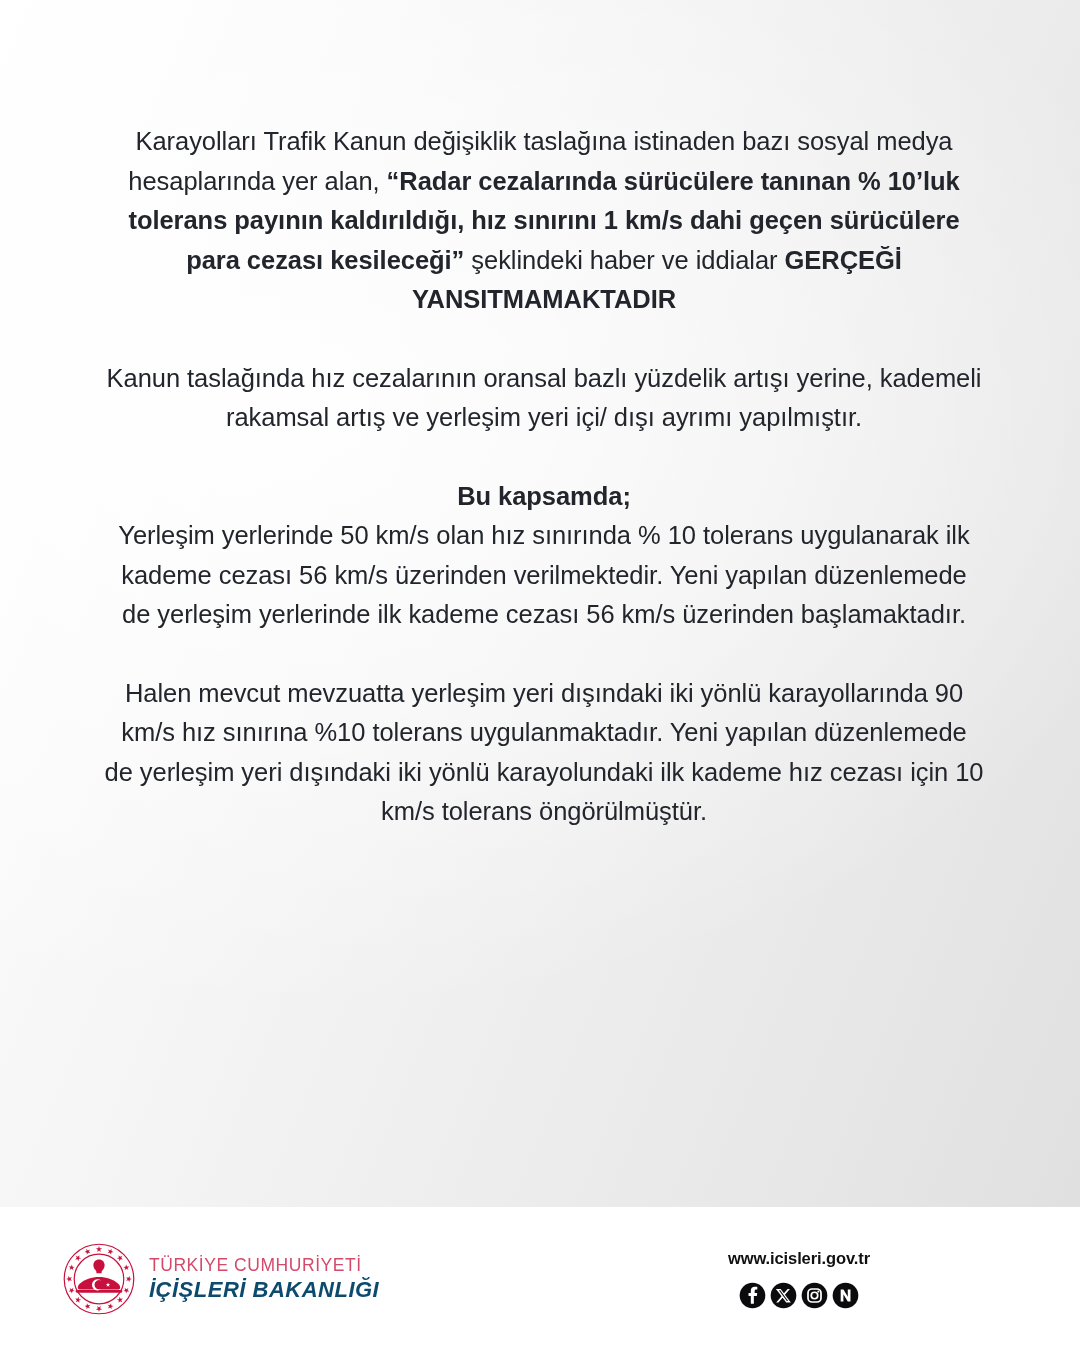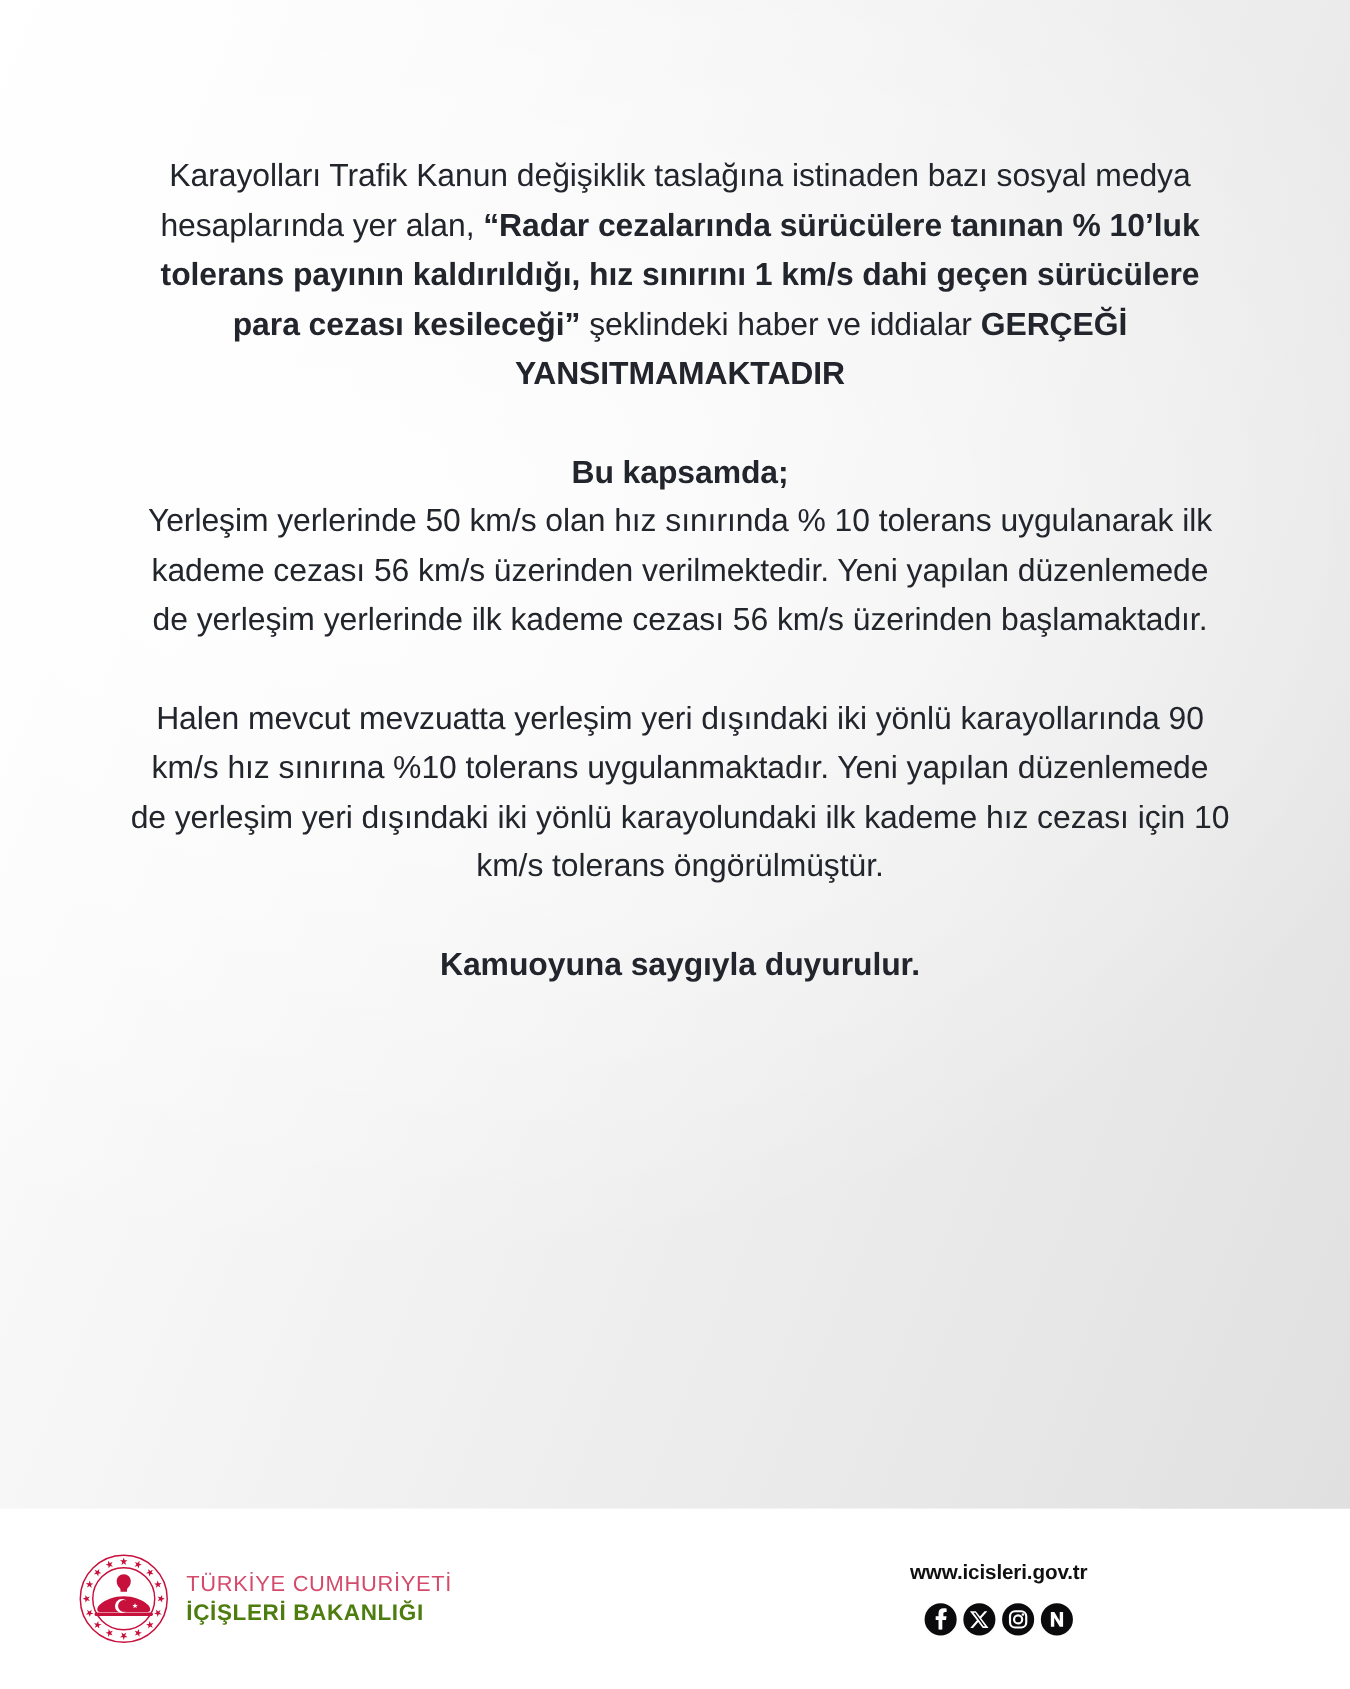--- a/index.html
+++ b/index.html
@@ -99,24 +99,25 @@
     line-height: 1;
   }
   .brand-line1 {
     font-size: 17.5px;
     letter-spacing: 0.55px;
     color: #d44a6a;
     font-weight: 500;
     margin-bottom: 4px;
   }
   .brand-line2 {
-    font-size: 18px;
+    font-size: 22px;
     letter-spacing: 0.5px;
-    color: #4d7c0f;
+    color: #0c4a6e;
     font-weight: bold;
+    font-style: italic;
   }
 
   .footer-right {
     display: flex;
     align-items: center;
     gap: 14px;
     flex-direction: column;
   }
   .site-url {
     font-size: 16.5px;
@@ -138,29 +139,29 @@
 </head>
 <body>
 
 <div id="page">
 
   <div class="content-card">
     <div class="body-text">
 
       <p class="para tight"><span>Karayolları Trafik Kanun değişiklik taslağına istinaden bazı sosyal medya hesaplarında yer alan, </span><span class="b">“Radar cezalarında sürücülere tanınan % 10’luk tolerans payının kaldırıldığı, hız sınırını 1 km/s dahi geçen sürücülere para cezası kesileceği”</span><span> şeklindeki haber ve iddialar </span><span class="b">GERÇEĞİ YANSITMAMAKTADIR</span></p>
 
+      <p class="para gap-lg">Kanun taslağında hız cezalarının oransal bazlı yüzdelik artışı yerine, kademeli rakamsal artış ve yerleşim yeri içi/ dışı ayrımı yapılmıştır.</p>
 
       <p class="para gap-lg b">Bu kapsamda;</p>
 
       <p class="para tight">Yerleşim yerlerinde 50 km/s olan hız sınırında % 10 tolerans uygulanarak ilk kademe cezası 56 km/s üzerinden verilmektedir. Yeni yapılan düzenlemede de yerleşim yerlerinde ilk kademe cezası 56 km/s üzerinden başlamaktadır.</p>
 
       <p class="para gap-lg">Halen mevcut mevzuatta yerleşim yeri dışındaki iki yönlü karayollarında 90 km/s hız sınırına %10 tolerans uygulanmaktadır. Yeni yapılan düzenlemede de yerleşim yeri dışındaki iki yönlü karayolundaki ilk kademe hız cezası için 10 km/s tolerans öngörülmüştür.</p>
 
 
-      <p class="para gap-lg b">Kamuoyuna saygıyla duyurulur.</p>
 
     </div>
   </div>
 
   <div class="footer">
 
     <div class="brand">
 
       <svg class="brand-seal" viewBox="0 0 100 100" aria-hidden="true">
         <g fill="none" stroke="#c8103c" stroke-width="1.6">

